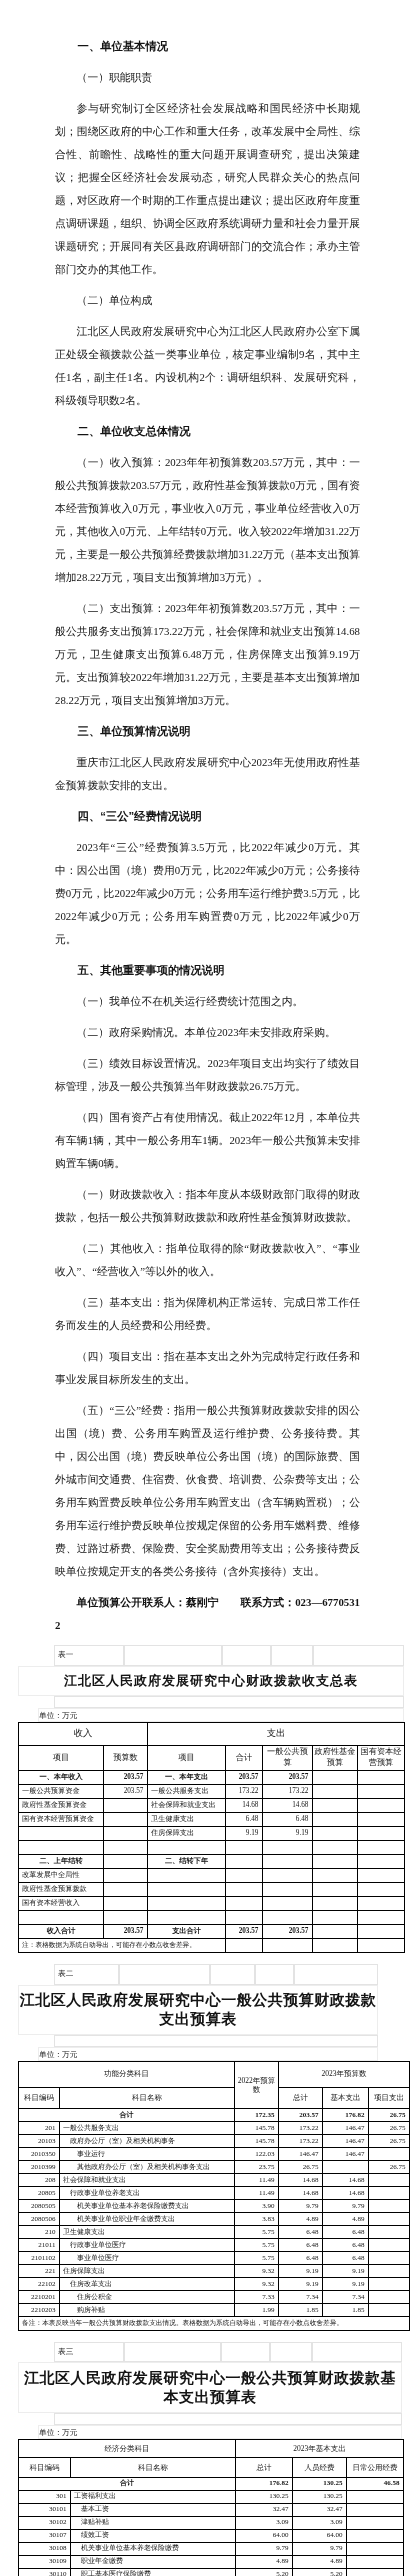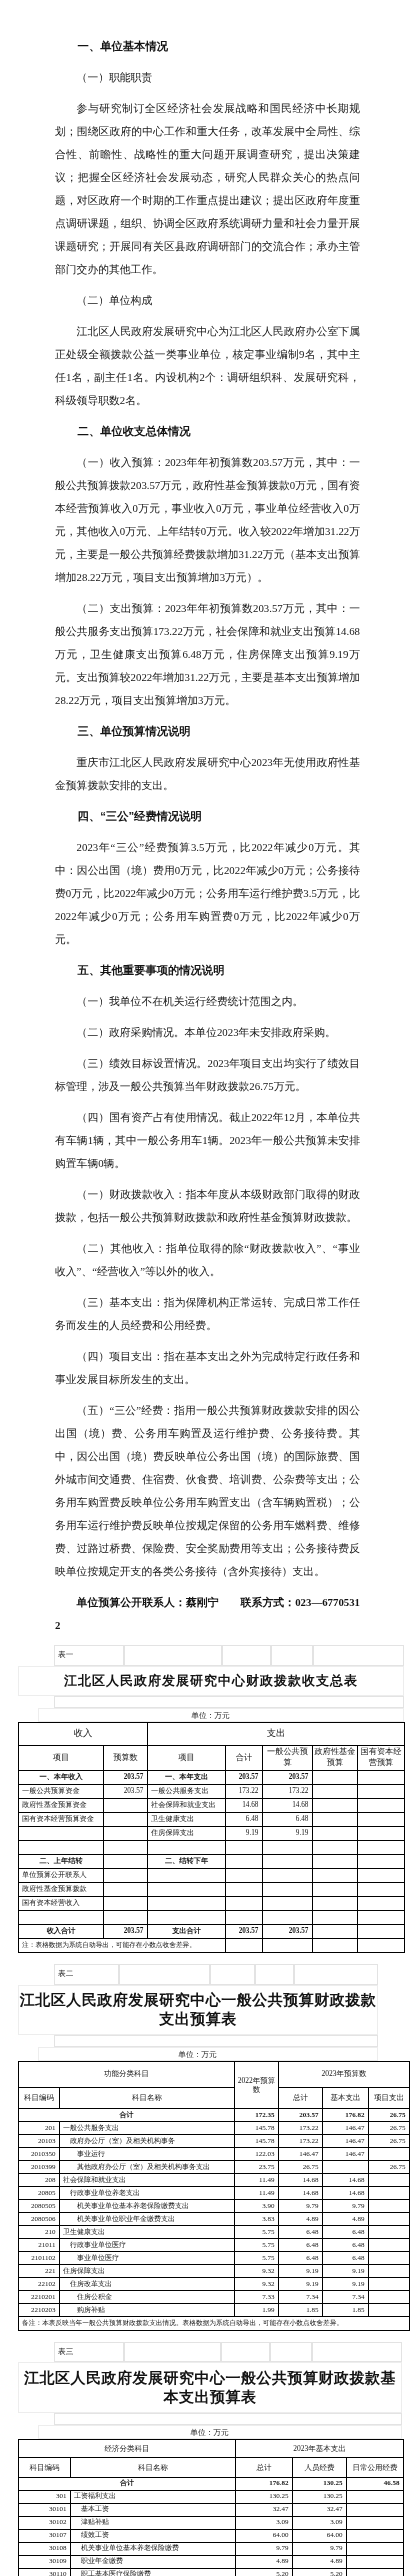--- a/index.html
+++ b/index.html
@@ -18,21 +18,21 @@
   .crow{display:flex;padding-left:36px;}
   .crow .c{border:0.5px solid #e3e3e3;box-sizing:border-box;height:100%;}
   .lblrow{height:20.6px;}
   .lblrow .c{display:flex;align-items:center;}
   .lblrow .c0{padding-left:3.1px;font-size:7.7px;color:#222;}
   .titlerow{border:0.5px solid #ededed;text-align:center;
             font-family:"Liberation Sans","DejaVu Sans",sans-serif;font-weight:700;
             font-size:15px;padding:5.7px 0 4.6px 0;letter-spacing:0.5px;}
   .t1size{font-size:13px;letter-spacing:1px;}
   .blankrow{height:12.4px;}
-  .unitrow{border:0.5px solid #ededed;height:13.4px;line-height:13.4px;text-align:center;
+  .unitrow{border:0.5px solid #ededed;height:13.4px;line-height:13.4px;text-align:left;
            font-size:7.7px;padding-right:21px;box-sizing:border-box;margin-left:20px;}
   table{border-collapse:collapse;border:1px solid #000;table-layout:fixed;}
   th,td{border:0.5px solid #000;overflow:hidden;vertical-align:middle;line-height:1.25;
         padding:0.5px 1px;box-sizing:border-box;}
   th{font-weight:400;text-align:center;}
   td.num{text-align:right;padding-right:3.6px;font-family:"Liberation Serif","DejaVu Serif",serif;}
   td.txt{text-align:left;padding-left:3.1px;white-space:pre-wrap;}
   td.ctr{text-align:center;}
   .b{font-weight:700;}
   tr.noterow td{text-align:left;padding-left:3.1px;font-size:6.7px;height:13.4px;white-space:normal;}
@@ -172,21 +172,21 @@
           <tr>
             <td class="b ctr">二、上年结转</td>
             <td class="txt"></td>
             <td class="b ctr">二、结转下年</td>
             <td class="txt"></td>
             <td class="txt"></td>
             <td class="txt"></td>
             <td class="txt"></td>
           </tr>
           <tr>
-            <td class="txt">单位预算公开联系人</td>
+            <td class="txt">改革发展中全局性</td>
             <td class="txt"></td>
             <td class="txt"></td>
             <td class="txt"></td>
             <td class="txt"></td>
             <td class="txt"></td>
             <td class="txt"></td>
           </tr>
           <tr>
             <td class="txt">政府性基金预算拨款</td>
             <td class="txt"></td>

